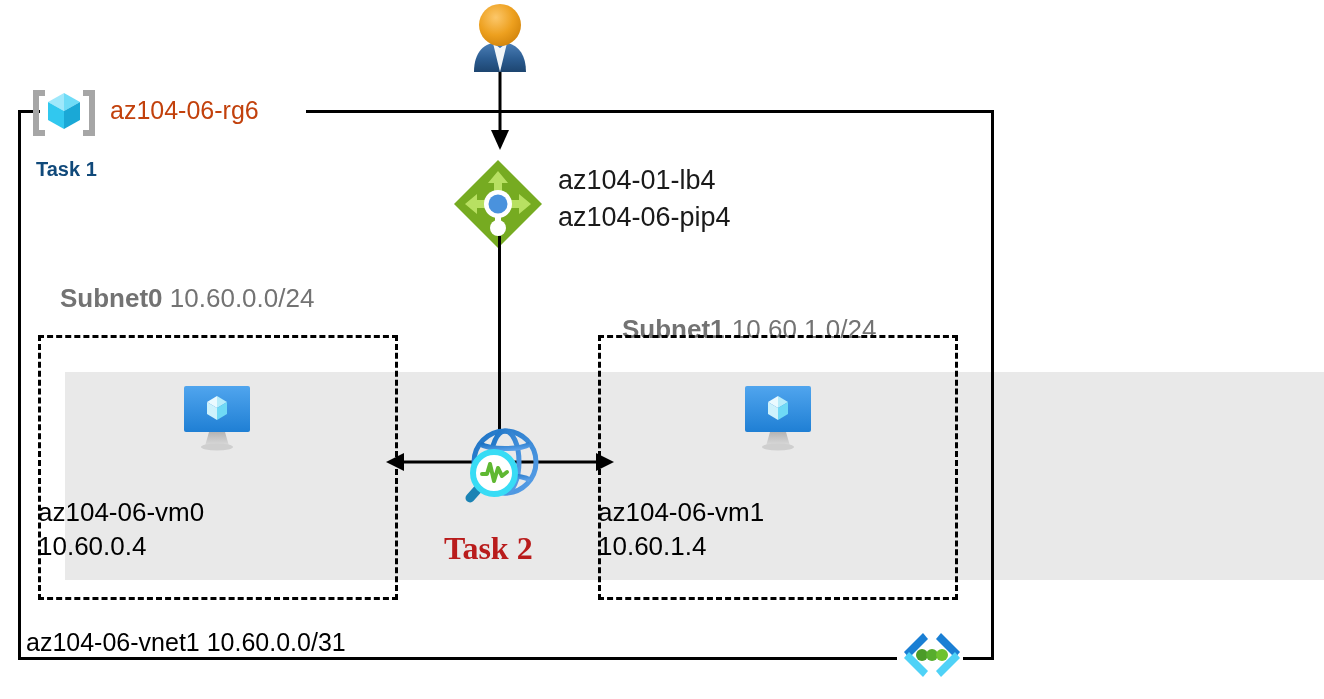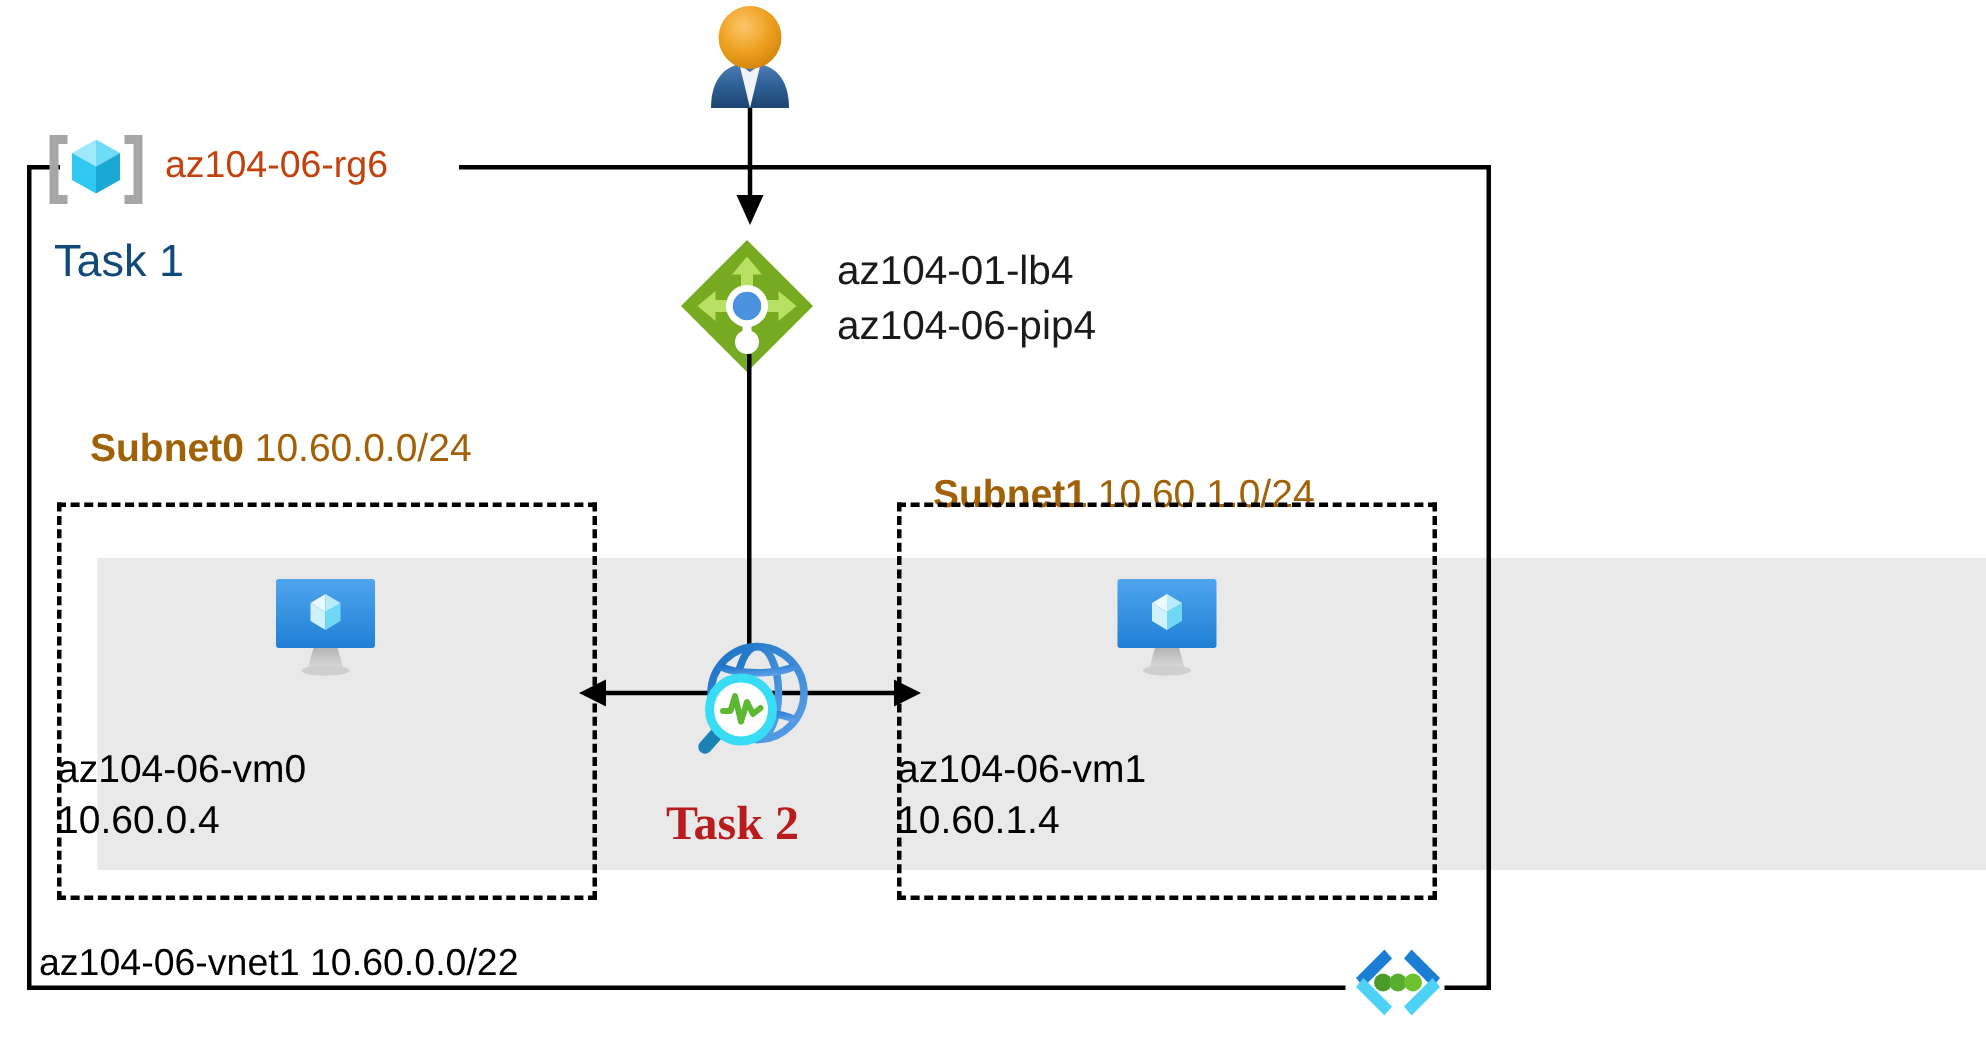--- a/index.html
+++ b/index.html
@@ -62,41 +62,41 @@
   #rg-name {
     left: 110px;
     top: 96px;
     font-size: 25px;
     color: #c2410c;
     white-space: nowrap;
   }
   #task1-label {
     left: 36px;
     top: 158px;
-    font-size: 30px;
-    font-weight: normal;
+    font-size: 20px;
+    font-weight: bold;
     color: #10497a;
     white-space: nowrap;
   }
 
   
   .subnet-box {
     border: 3px dashed #000000;
     box-sizing: border-box;
     top: 335px;
     height: 265px;
     width: 360px;
   }
   #subnet0-box { left: 38px; }
   #subnet1-box { left: 598px; }
 
   .subnet-caption {
     top: 283px;
     font-size: 26px;
-    color: #a16207;
+    color: #737373;
     white-space: nowrap;
   }
   .subnet-caption b { font-weight: bold; }
   #subnet0-caption { left: 60px; }
   #subnet1-caption { left: 622px; margin-top: 31px; }
 
   
   .vm-icon { width: 76px; height: 70px; top: 382px; }
   #vm0-icon { left: 179px; }
   #vm1-icon { left: 740px; }
@@ -327,21 +327,21 @@
 
       <line x1="18" y1="80" x2="34" y2="62" stroke="#1b83b4" stroke-width="9" stroke-linecap="round"></line>
 
       <circle cx="42" cy="55" r="21" fill="#ffffff" stroke="#38dcf5" stroke-width="6"></circle>
 
       <polyline points="30,56 35,56 38,46 42,63 46,50 50,58 55,54" fill="none" stroke="#5fb832" stroke-width="4" stroke-linecap="round" stroke-linejoin="round"></polyline>
     </svg>
   </div>
   <div class="abs" id="task2-label">Task 2</div>
 
-  <div class="abs" id="vnet-label">az104-06-vnet1 10.60.0.0/22</div>
+  <div class="abs" id="vnet-label">az104-06-vnet1 10.60.0.0/31</div>
   <div class="abs" id="vnet-icon">
     <svg width="70" height="62" viewBox="0 0 70 62">
 
       <path d="M26 6 L31 12 L12 31 L7 25 Z" fill="#1a7fd4"></path>
 
       <path d="M7 31 L12 25 L31 44 L26 50 Z" fill="#4fd2f7"></path>
 
       <path d="M44 6 L39 12 L58 31 L63 25 Z" fill="#1a7fd4"></path>
 
       <path d="M63 31 L58 25 L39 44 L44 50 Z" fill="#4fd2f7"></path>

